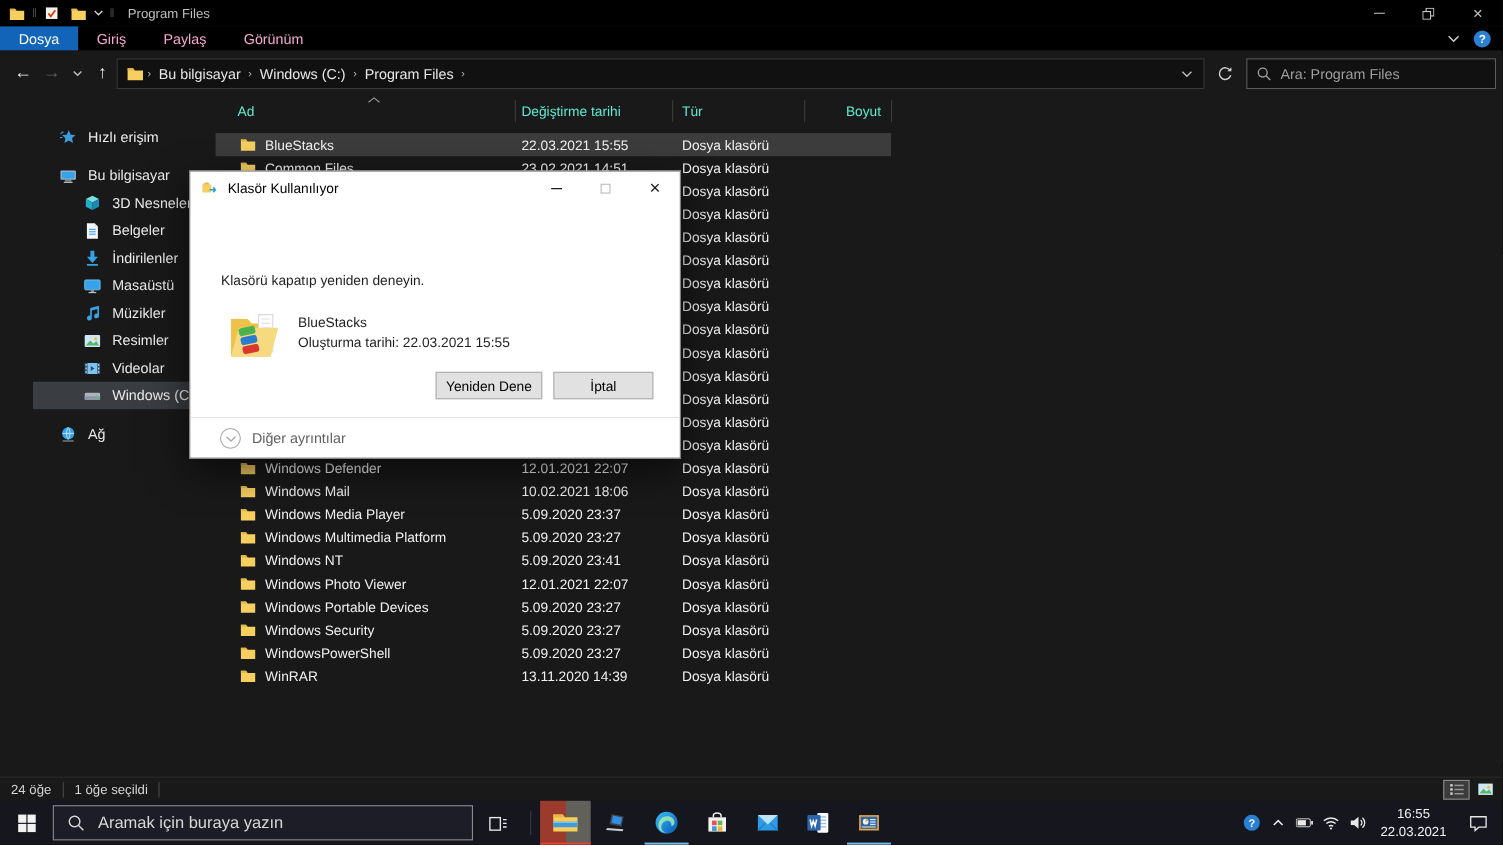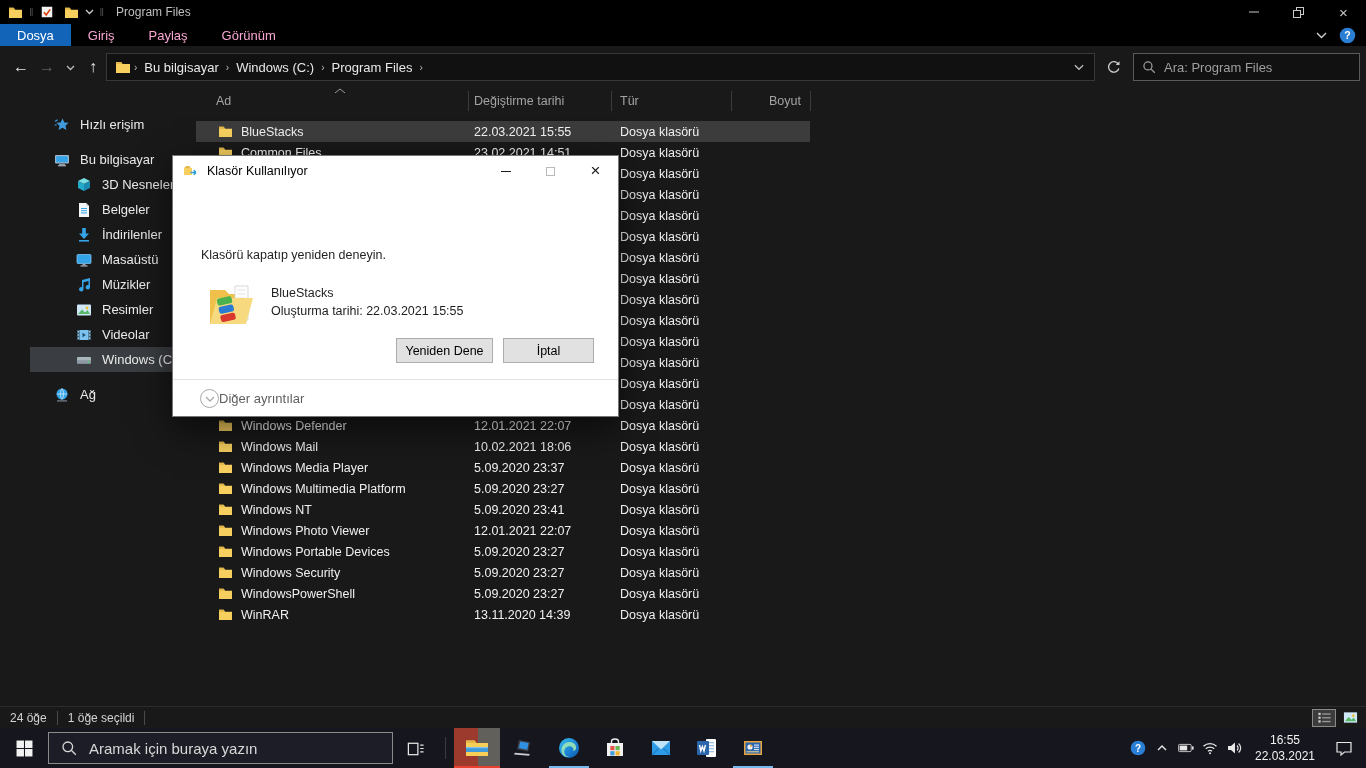--- a/index.html
+++ b/index.html
@@ -45,21 +45,21 @@
   .main { position:absolute; left:0; top:88px; width:1366px; height:618px; background:#191919; display:flex; }
   .sidebar { width:166px; padding-top:14px;margin-left:30px; }
   .side-item { height:25px; display:flex; align-items:center; gap:10px; color:#eaeaea; font-size:13px; }
   .side-item .icon { width:16px; height:16px; }
   .side-item.lvl0 { padding-left:24px; }
   .side-item.lvl1 { padding-left:46px; }
   .side-item.gap { margin-top:10px; }
   .side-item.selected { background:#3a3d41; }
   .content { position:relative; flex:1; }
 
-  .lhead { position:relative; height:26px; color:#a3a3a3; font-size:12.5px; }
+  .lhead { position:relative; height:26px; color:#5eead4; font-size:12.5px; }
   .hcell { position:absolute; top:6px; }
   .hsep { position:absolute; top:3px; width:1px; height:20px; background:#3b3b3b; }
   .sortmark { position:absolute; left:138px; top:0px; width:12px; height:6px; }
 
   .rows { position:absolute; left:0; top:33px; right:0; }
   .frow { position:relative; height:21px; color:#f0f0f0; font-size:12.5px; }
   .frow.selected { background:#3c3c3c; width:614px; }
   .fcell { position:absolute; top:0; height:21px; display:flex; align-items:center; white-space:nowrap; }
   .c-name { left:22px; gap:8px; }
   .c-name .icon { width:15px; height:15px; }
@@ -74,21 +74,21 @@
   .viewbtns { margin-left:auto; display:flex; gap:2px; padding-right:4px; }
   .viewbtn { width:24px; height:18px; display:flex; align-items:center; justify-content:center; }
   .viewbtn.active { border:1px solid #8a8a8a; background:#3c3c3c; }
   .viewbtn .icon { width:15px; height:15px; }
 
   
   .taskbar { position:absolute; left:0; top:728px; width:1366px; height:40px; background:#16161e;
              display:flex; align-items:center; }
   .startbtn { width:48px; height:40px; display:flex; align-items:center; justify-content:center; }
   .startbtn .icon { width:17px; height:17px; }
-  .tsearch { width:345px; height:32px; margin-left:0; background:#1d1d27; border:1px solid #8a8a8a;
+  .tsearch { width:382px; height:32px; margin-left:0; background:#1d1d27; border:1px solid #8a8a8a;
              display:flex; align-items:center; gap:12px; padding:0 12px; }
   .tsearch .icon { width:16px; height:16px; }
   .tsearch input { background:transparent; border:none; outline:none; color:#d8d8d8; font-size:15px; width:280px;
                    font-family:"Liberation Sans",sans-serif; }
   .tsearch input::placeholder { color:#d8d8d8; opacity:1; }
   .taskview { width:44px; height:40px; display:flex; align-items:center; justify-content:center; }
   .taskview .icon { width:19px; height:19px; }
   .tb-divider { width:1px; height:22px; background:#3a3a44; margin:0 8px; }
   .tb-apps { display:flex; height:40px; }
   .tb-app { position:relative; width:46px; height:40px; display:flex; align-items:center; justify-content:center; }
@@ -118,21 +118,21 @@
   .dlg-item { position:absolute; left:34px; top:96px; display:flex; gap:14px; align-items:flex-start; }
   .dlg-item .icon { width:50px; height:46px; }
   .dlg-item-meta { padding-top:2px; font-size:12.5px; color:#201f1e; line-height:1.45; }
   .dlg-buttons { position:absolute; top:152px; left:0; width:100%; }
   .pushbtn { position:absolute; height:25px; background:#e1e1e1; border:1px solid #adadad; font-size:12.5px;
              color:#000; display:flex; align-items:center; justify-content:center;
              font-family:"Liberation Sans",sans-serif; }
   .btn-retry { left:223px; width:97px; }
   .btn-cancel { left:330px; width:91px; }
   .dlg-footer { position:absolute; left:0; top:223px; width:100%; height:38px; border-top:1px solid #e3e3e3;
-                display:flex; align-items:center; padding-left:27px; color:#5f5f5f; font-size:13px; }
+                display:flex; align-items:center; padding-left:27px; gap:10px; color:#5f5f5f; font-size:13px; }
   .chev-circle { width:19px; height:19px; border:1px solid #a9a9a9; border-radius:50%;
                  display:flex; align-items:center; justify-content:center; }
   .chev-circle svg { width:10px; height:6px; }
 </style>
 </head>
 <body>
 
 <div id="screen">
 
   <div class="titlebar">

